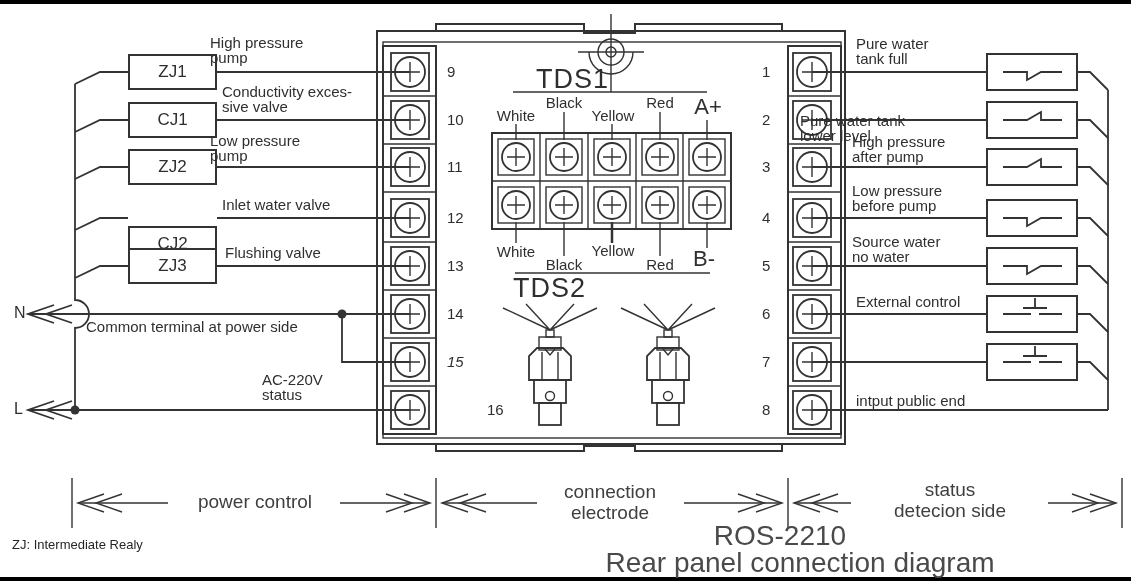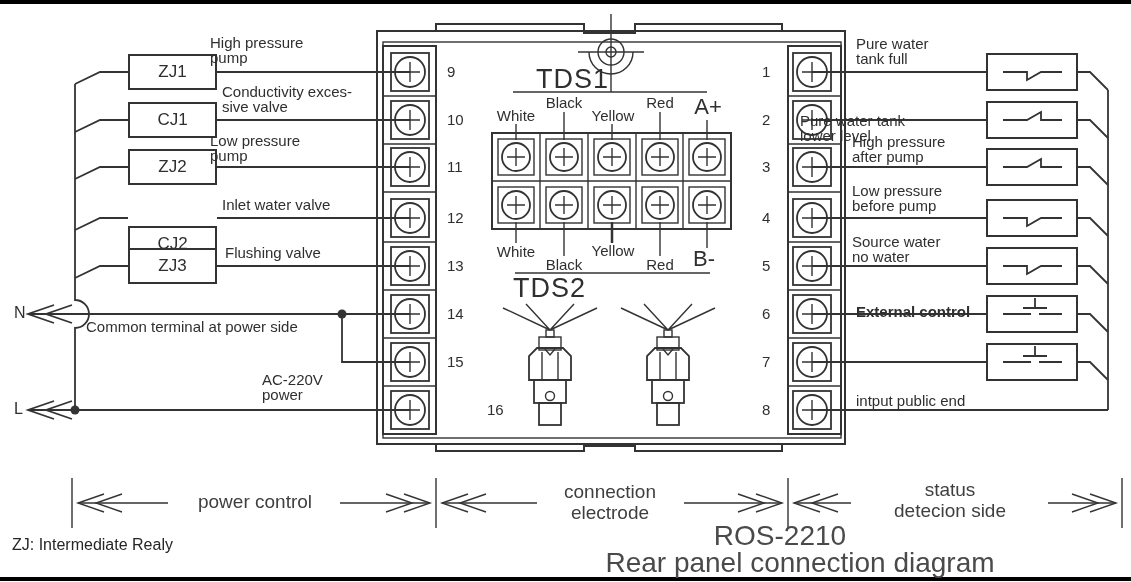--- a/index.html
+++ b/index.html
@@ -15,21 +15,21 @@
   .lbl{position:absolute;font-size:15px;line-height:15px;white-space:pre-line;}
   .ctr{text-align:left;}
   .relaybox{position:absolute;left:128px;width:85px;height:32px;border:2px solid #333;
             display:flex;align-items:center;justify-content:center;font-size:17px;background:#fff;}
   .termnum{position:absolute;width:26px;font-size:15px;line-height:16px;}
   .nl{position:absolute;font-size:16px;line-height:16px;}
   .tdslbl{position:absolute;font-size:15px;line-height:15px;text-align:center;}
   .tdsbig{position:absolute;font-size:22px;line-height:22px;text-align:center;}
   .tdstitle{position:absolute;font-size:27px;line-height:27px;letter-spacing:1px;}
   .section{position:absolute;font-size:19px;line-height:21px;text-align:center;color:#3f3f3f;white-space:pre-line;}
-  .note{position:absolute;font-size:16px;line-height:18px;color:#262626;text-align:center;}
+  .note{position:absolute;font-size:13px;line-height:18px;color:#262626;text-align:center;}
   .title{position:absolute;font-size:28px;line-height:28px;color:#4a4a4a;text-align:center;}
 </style>
 </head>
 <body>
 
 <div id="stage">
 
   <div class="edgebar" style="top:0;"></div>
   <div class="edgebar" style="top:577px;"></div>
 
@@ -284,29 +284,29 @@
 sive valve</div>
   <div class="lbl ctr" style="left:210px;top:133px;width:150px;">Low pressure
 pump</div>
   <div class="lbl" style="left:222px;top:197px;width:170px;">Inlet water valve</div>
   <div class="lbl" style="left:225px;top:245px;width:170px;">Flushing valve</div>
 
   <div class="nl" style="left:14px;top:305px;">N</div>
   <div class="nl" style="left:14px;top:401px;">L</div>
   <div class="lbl" style="left:86px;top:319px;width:270px;">Common terminal at power side</div>
   <div class="lbl ctr" style="left:262px;top:372px;width:120px;">AC-220V
-power</div>
+status</div>
 
   <div class="termnum" style="left:447px;top:64px;">9</div>
   <div class="termnum" style="left:447px;top:112px;">10</div>
   <div class="termnum" style="left:447px;top:159px;">11</div>
   <div class="termnum" style="left:447px;top:210px;">12</div>
   <div class="termnum" style="left:447px;top:258px;">13</div>
   <div class="termnum" style="left:447px;top:306px;">14</div>
-  <div class="termnum" style="left:447px;top:354px;">15</div>
+  <div class="termnum" style="left:447px;top:354px;font-style:italic;">15</div>
   <div class="termnum" style="left:447px;top:402px;margin-left:40px;">16</div>
 
   <div class="termnum" style="left:762px;top:64px;">1</div>
   <div class="termnum" style="left:762px;top:112px;">2</div>
   <div class="termnum" style="left:762px;top:159px;">3</div>
   <div class="termnum" style="left:762px;top:210px;">4</div>
   <div class="termnum" style="left:762px;top:258px;">5</div>
   <div class="termnum" style="left:762px;top:306px;">6</div>
   <div class="termnum" style="left:762px;top:354px;">7</div>
   <div class="termnum" style="left:762px;top:402px;">8</div>
@@ -329,21 +329,21 @@
   <div class="lbl ctr" style="left:856px;top:36px;width:118px;">Pure water
 tank full</div>
   <div class="lbl ctr" style="left:800px;top:85px;width:150px;margin-top:28px;">Pure water tank
 lower level</div>
   <div class="lbl ctr" style="left:852px;top:134px;width:132px;">High pressure
 after pump</div>
   <div class="lbl ctr" style="left:852px;top:183px;width:132px;">Low pressure
 before pump</div>
   <div class="lbl ctr" style="left:852px;top:234px;width:132px;">Source water
 no water</div>
-  <div class="lbl" style="left:856px;top:304px;width:140px;font-weight:bold;">External control</div>
+  <div class="lbl" style="left:856px;top:294px;width:140px;">External control</div>
   <div class="lbl" style="left:856px;top:393px;width:170px;">intput  public end</div>
 
   <div class="section" style="left:170px;top:491px;width:170px;">power control</div>
   <div class="section" style="left:540px;top:481px;width:140px;">connection
 electrode</div>
   <div class="section" style="left:855px;top:479px;width:190px;">status
 detecion side</div>
 
   <div class="note" style="left:12px;top:536px;">ZJ: Intermediate Realy</div>
 

